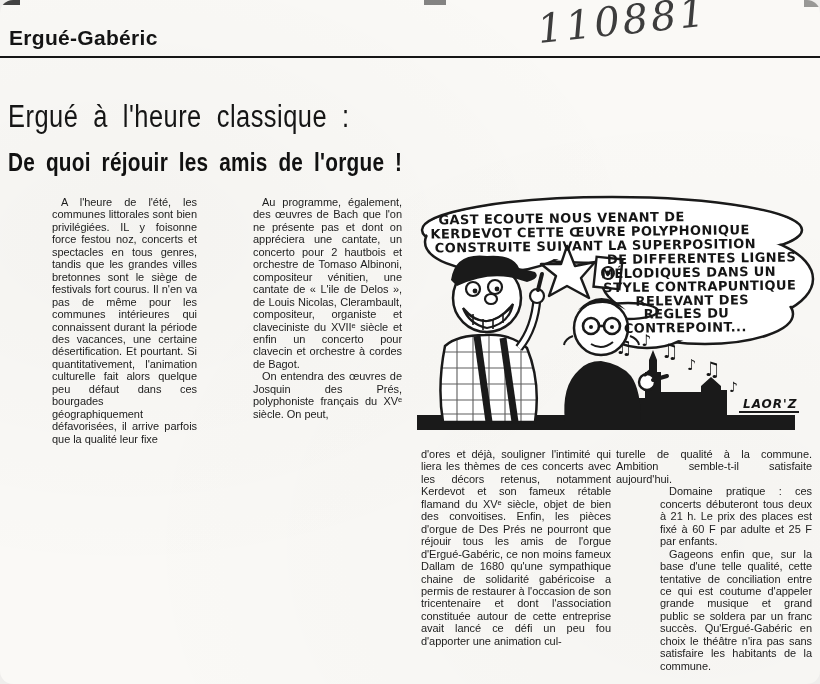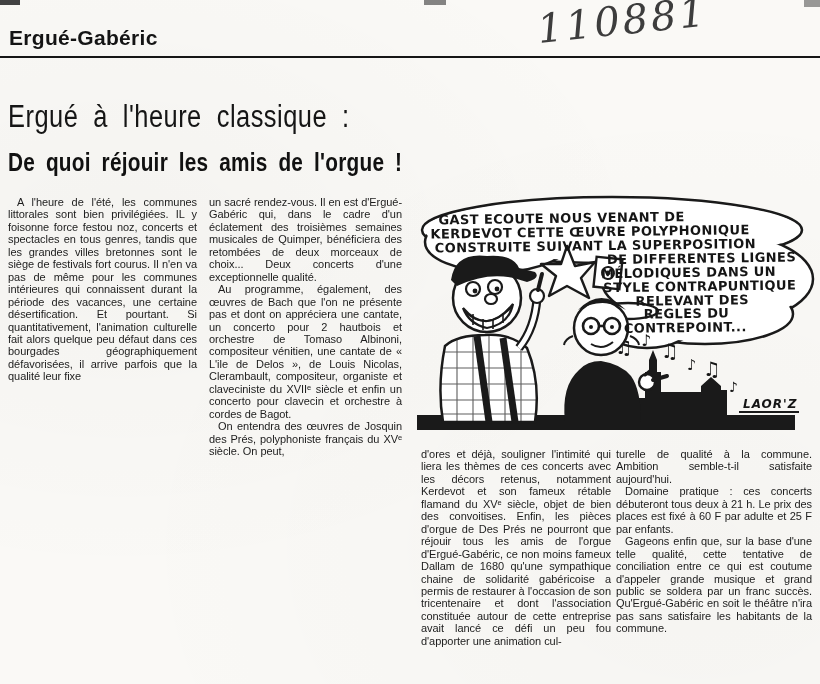--- a/index.html
+++ b/index.html
@@ -8,20 +8,21 @@
     width:820px;height:684px;overflow:hidden;
     background:#efeeec;
     font-family:"Liberation Sans","DejaVu Sans",sans-serif;
   }
   .page{
     position:relative;width:820px;height:684px;overflow:hidden;
     background:#faf9f6;
     background-image:radial-gradient(ellipse at 15% 35%, rgba(0,0,0,0.025), transparent 55%),
                      radial-gradient(ellipse at 85% 80%, rgba(0,0,0,0.02), transparent 60%);
     color:#1b1b1b;
+    border-radius:13px;
   }
   .smudge{position:absolute;background:#222;}
   .s1{left:0;top:0;width:20px;height:5px;opacity:.85;}
   .s2{left:424px;top:0;width:22px;height:5px;opacity:.55;}
   .s3{left:804px;top:0;width:16px;height:7px;opacity:.45;}
 
   .section-label{
     position:absolute;left:9px;top:26px;margin:0;
     font-size:21px;font-weight:700;letter-spacing:.3px;color:#141414;
   }
@@ -45,21 +46,21 @@
     word-spacing:6px;letter-spacing:.3px;white-space:nowrap;
     transform:scaleX(.80);transform-origin:left top;
   }
 
   .col{
     position:absolute;top:196px;
     font-size:11px;line-height:12.45px;text-align:justify;
     color:#1c1c1c;letter-spacing:-0.05px;
   }
   .col p{margin:0;}
-  .col p.indent{text-indent:9px;}
+  .col p.indent{text-indent:9px;margin-left:44px;}
   .col1{left:8px;width:189px;}
   .col2{left:209px;width:193px;}
   .col3{left:413px;width:190px;top:448px;margin-left:8px;}
   .col4{left:616px;width:196px;top:448px;}
 
   .cartoon{position:absolute;left:415px;top:186px;width:405px;height:262px;margin:0;}
   .cartoon svg{display:block;}
   .bubble-text text{
     font-family:"DejaVu Sans",sans-serif;font-weight:700;font-size:13px;
     letter-spacing:.4px;fill:#151515;
@@ -84,33 +85,32 @@
   <div class="rule"></div>
 
   <h2 class="headline">Ergué à l'heure classique :</h2>
   <h3 class="subheadline">De quoi réjouir les amis de l'orgue !</h3>
 
   <div class="col col1">
     <p class="indent">A l'heure de l'été, les communes littorales sont bien privilégiées. IL y foisonne force festou noz, concerts et spectacles en tous genres, tandis que les grandes villes bretonnes sont le siège de festivals fort courus. Il n'en va pas de même pour les communes intérieures qui connaissent durant la période des vacances, une certaine désertification. Et pourtant. Si quantitativement, l'animation culturelle fait alors quelque peu défaut dans ces bourgades géographiquement défavorisées, il arrive parfois que la qualité leur fixe</p>
   </div>
 
   <div class="col col2">
-    <p>un sacré rendez-vous. Il en est d'Ergué-Gabéric qui, dans le cadre d'un éclatement des troisièmes semaines musicales de Quimper, bénéficiera des retombées de deux morceaux de choix... Deux concerts d'une exceptionnelle qualité.</p>
     <p class="indent">Au programme, également, des œuvres de Bach que l'on ne présente pas et dont on appréciera une cantate, un concerto pour 2 hautbois et orchestre de Tomaso Albinoni, compositeur vénitien, une cantate de « L'ile de Delos », de Louis Nicolas, Clerambault, compositeur, organiste et claveciniste du XVIIᵉ siècle et enfin un concerto pour clavecin et orchestre à cordes de Bagot.</p>
     <p class="indent">On entendra des œuvres de Josquin des Prés, polyphoniste français du XVᵉ siècle. On peut,</p>
   </div>
 
   <div class="col col3">
     <p>d'ores et déjà, souligner l'intimité qui liera les thèmes de ces concerts avec les décors retenus, notamment Kerdevot et son fameux rétable flamand du XVᵉ siècle, objet de bien des convoitises. Enfin, les pièces d'orgue de Des Prés ne pourront que réjouir tous les amis de l'orgue d'Ergué-Gabéric, ce non moins fameux Dallam de 1680 qu'une sympathique chaine de solidarité gabéricoise a permis de restaurer à l'occasion de son tricentenaire et dont l'association constituée autour de cette entreprise avait lancé ce défi un peu fou d'apporter une animation cul-</p>
   </div>
 
   <div class="col col4">
     <p>turelle de qualité à la commune. Ambition semble-t-il satisfaite aujourd'hui.</p>
     <p class="indent">Domaine pratique : ces concerts débuteront tous deux à 21 h. Le prix des places est fixé à 60 F par adulte et 25 F par enfants.</p>
-    <p class="indent">Gageons enfin que, sur la base d'une telle qualité, cette tentative de conciliation entre ce qui est coutume d'appeler grande musique et grand public se soldera par un franc succès. Qu'Ergué-Gabéric en soit le théâtre n'ira pas sans satisfaire les habitants de la commune.</p>
+    <p class="indent">Gageons enfin que, sur la base d'une telle qualité, cette tentative de conciliation entre ce qui est coutume d'appeler grande musique et grand public se soldera par un franc succès. Qu'Ergué-Gabéric en choix le théâtre n'ira pas sans satisfaire les habitants de la commune.</p>
   </div>
 
   <figure class="cartoon">
     <svg viewBox="0 0 405 262" width="405" height="262" xmlns="http://www.w3.org/2000/svg">
       <defs>
         <clipPath id="jk">
           <path d="M30 160 Q22 200 28 236 L120 236 Q126 196 112 162 Q95 147 70 149 Q42 149 30 160 Z"></path>
         </clipPath>
       </defs>
 

